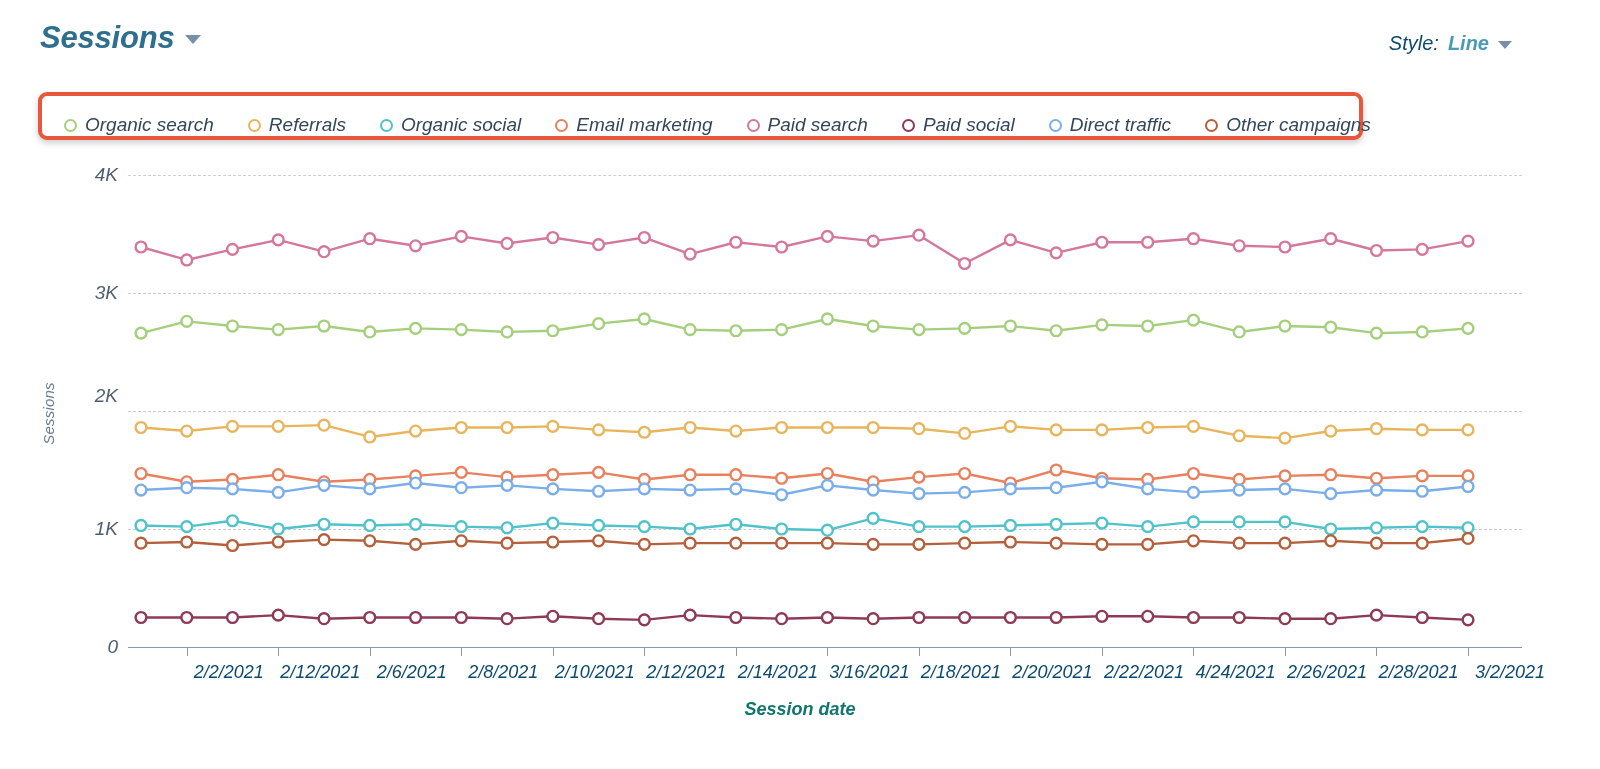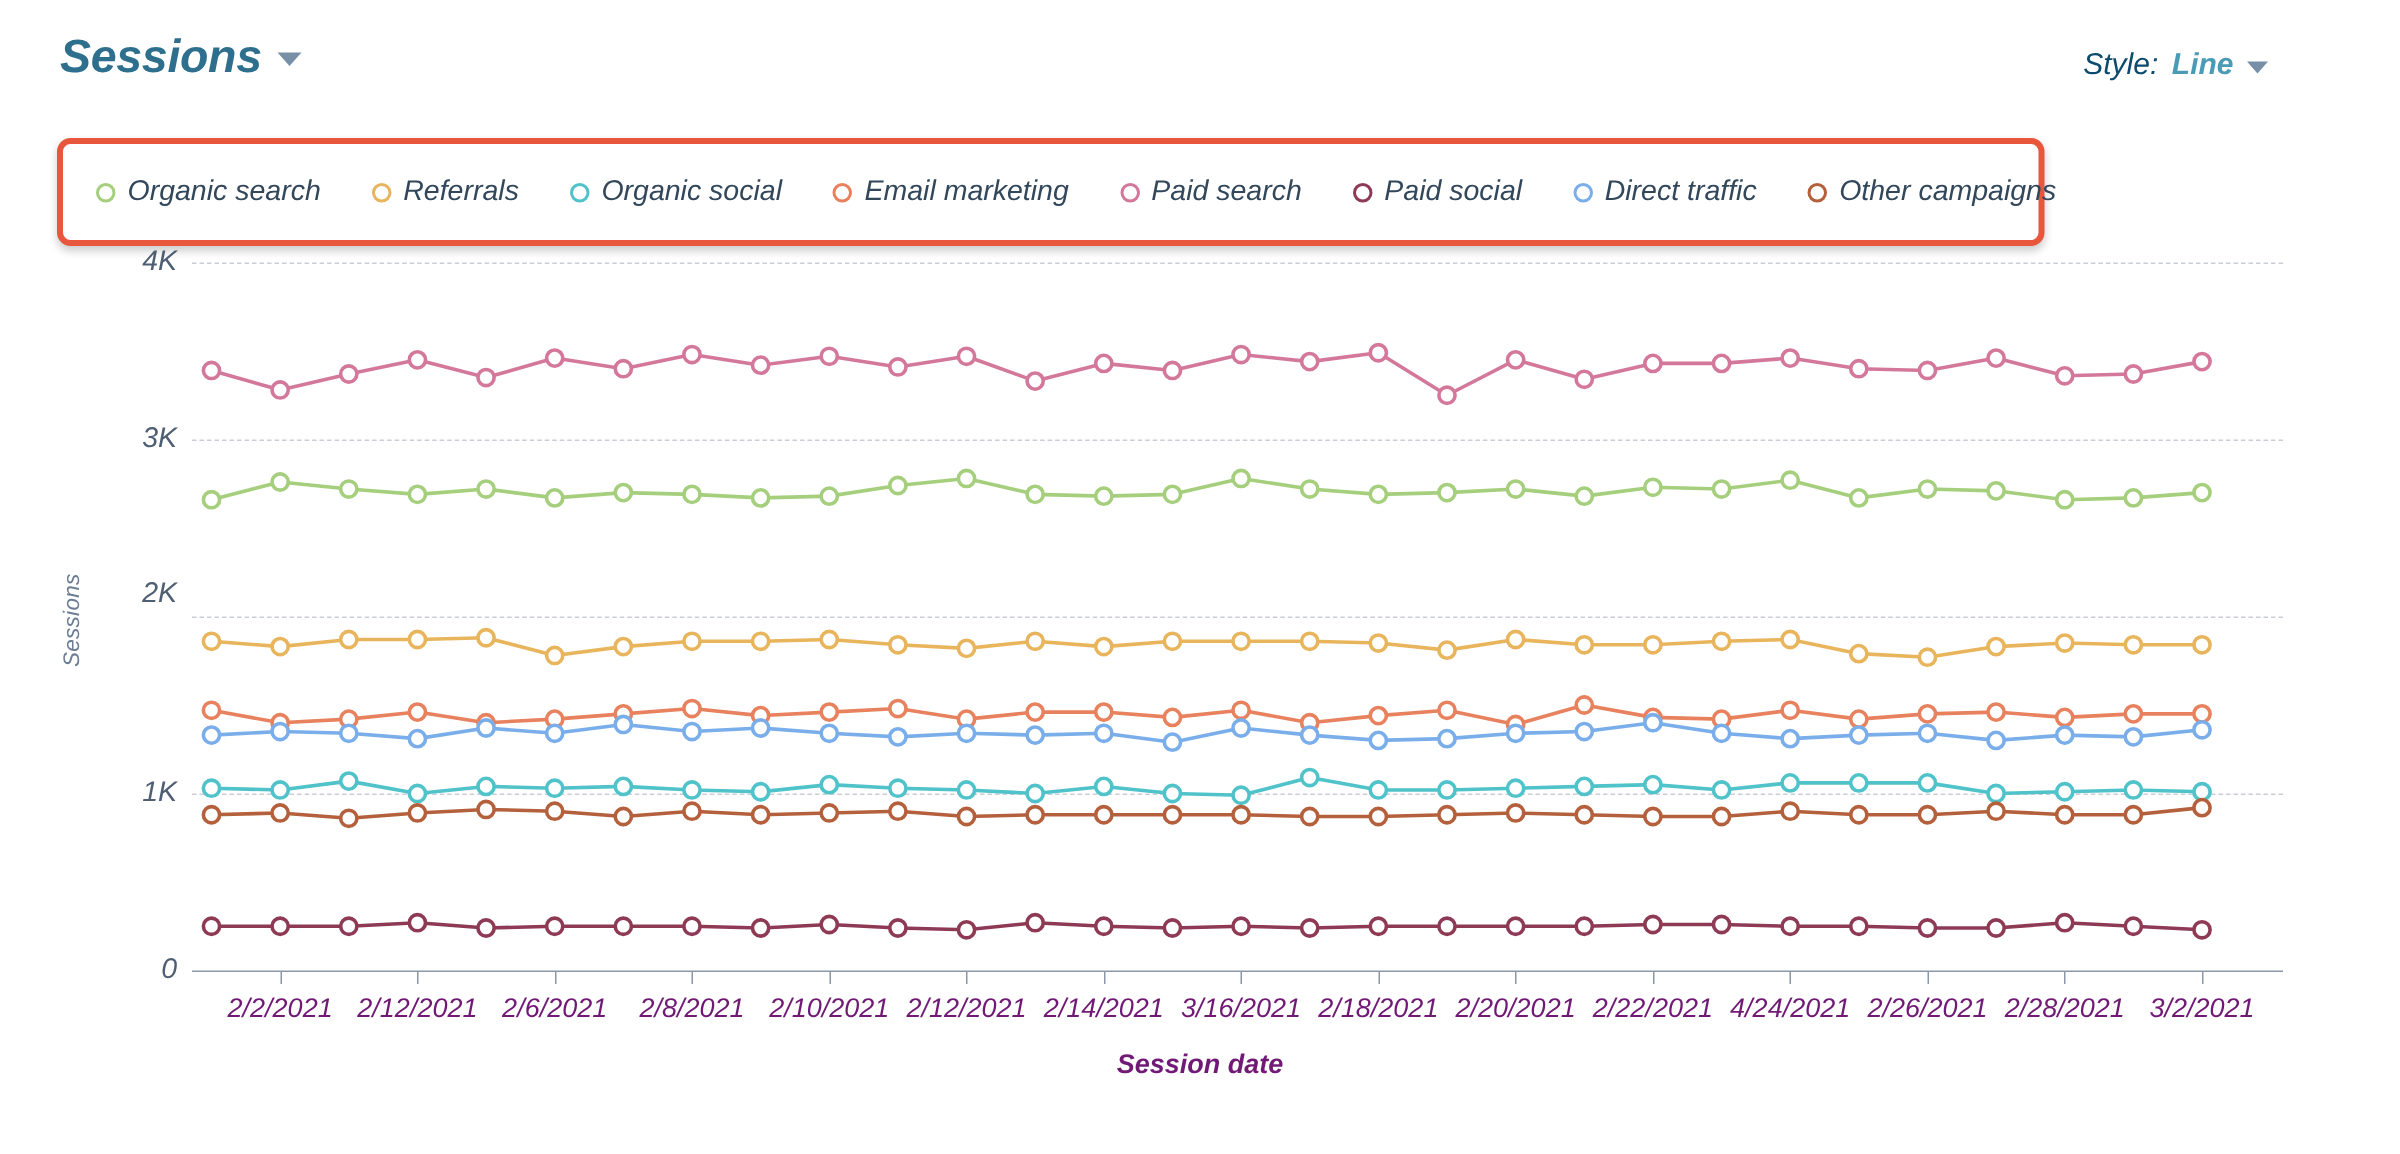--- a/index.html
+++ b/index.html
@@ -44,27 +44,27 @@
     width:0;height:0;
     border-left:7px solid transparent;
     border-right:7px solid transparent;
     border-top:8px solid #7790a8;
     margin-top:3px;
   }
 
   
   .legend-box{
     position:absolute;left:38px;top:92px;
-    width:1325px;height:72px;
+    width:1325px;height:48px;
     box-sizing:border-box;
     border:4px solid #e8563c;
     border-radius:9px;
     background:#fff;
     box-shadow:0 3px 6px rgba(0,0,0,.20);
-    display:flex;align-items:center;
+    display:flex;align-items:flex-end;
     padding-left:22px;
   }
   .legend-items{display:flex;align-items:center;gap:0;}
   .legend-item{
     display:flex;align-items:center;gap:8px;
     margin-right:34px;cursor:pointer;
     white-space:nowrap;
   }
   .legend-dot{
     width:13px;height:13px;border-radius:50%;
@@ -96,26 +96,26 @@
   }
   .axis-x{
     position:absolute;left:128px;right:78px;height:0;
     border-top:1.5px solid #8a97a8;
   }
   .tick{
     position:absolute;width:0;height:8px;
     border-left:1.5px solid #8a97a8;
   }
   .xtick-label{
-    position:absolute;font-size:18px;color:#701a75;
-    transform:translateX(-50%);white-space:nowrap;
+    position:absolute;font-size:18px;color:#0c4a6e;
+    transform:translateX(-50%);white-space:nowrap;margin-left:42px;
   }
   .xaxis-title{
     position:absolute;left:0;width:1600px;text-align:center;
-    font-size:18px;font-weight:bold;color:#701a75;
+    font-size:18px;font-weight:bold;color:#0f766e;
   }
   svg.plot{position:absolute;left:0;top:0;overflow:visible;}
 </style>
 </head>
 <body>
 
 <div class="page">
 
   <div class="header">
 

